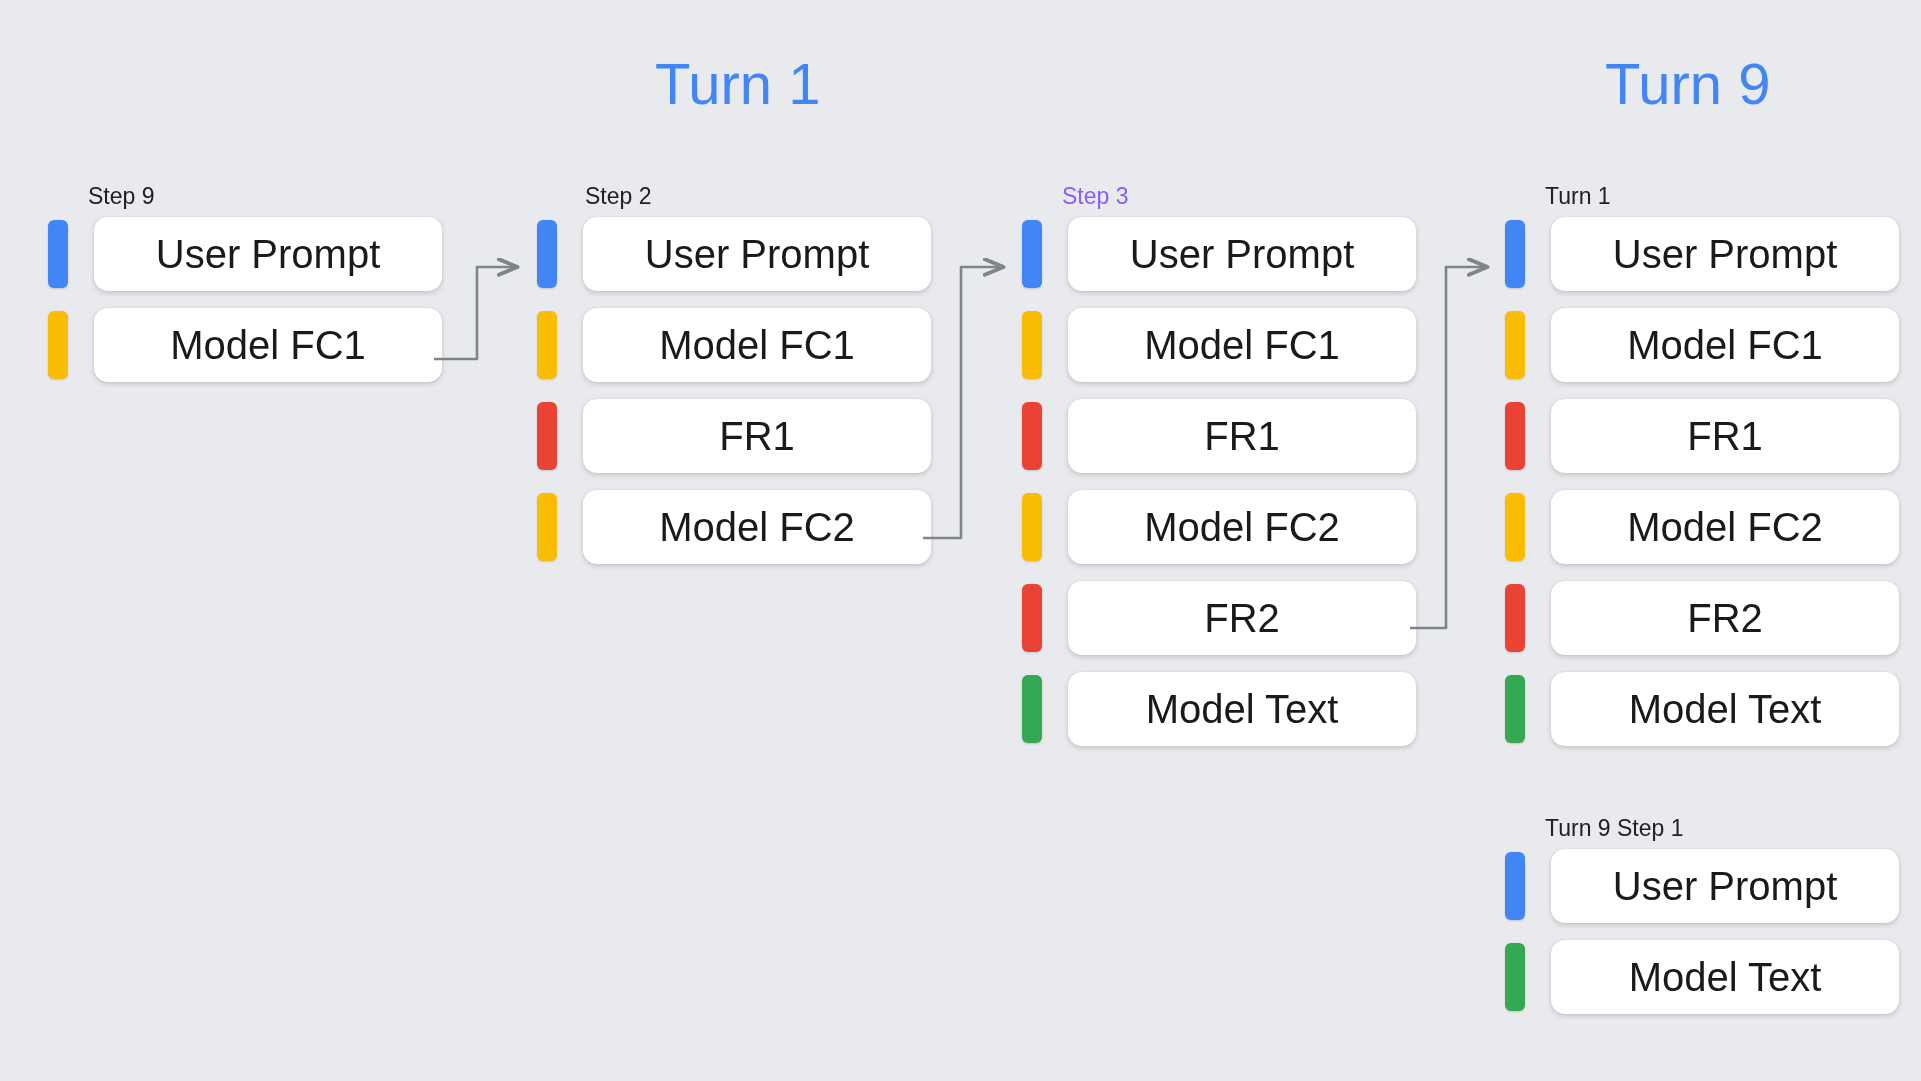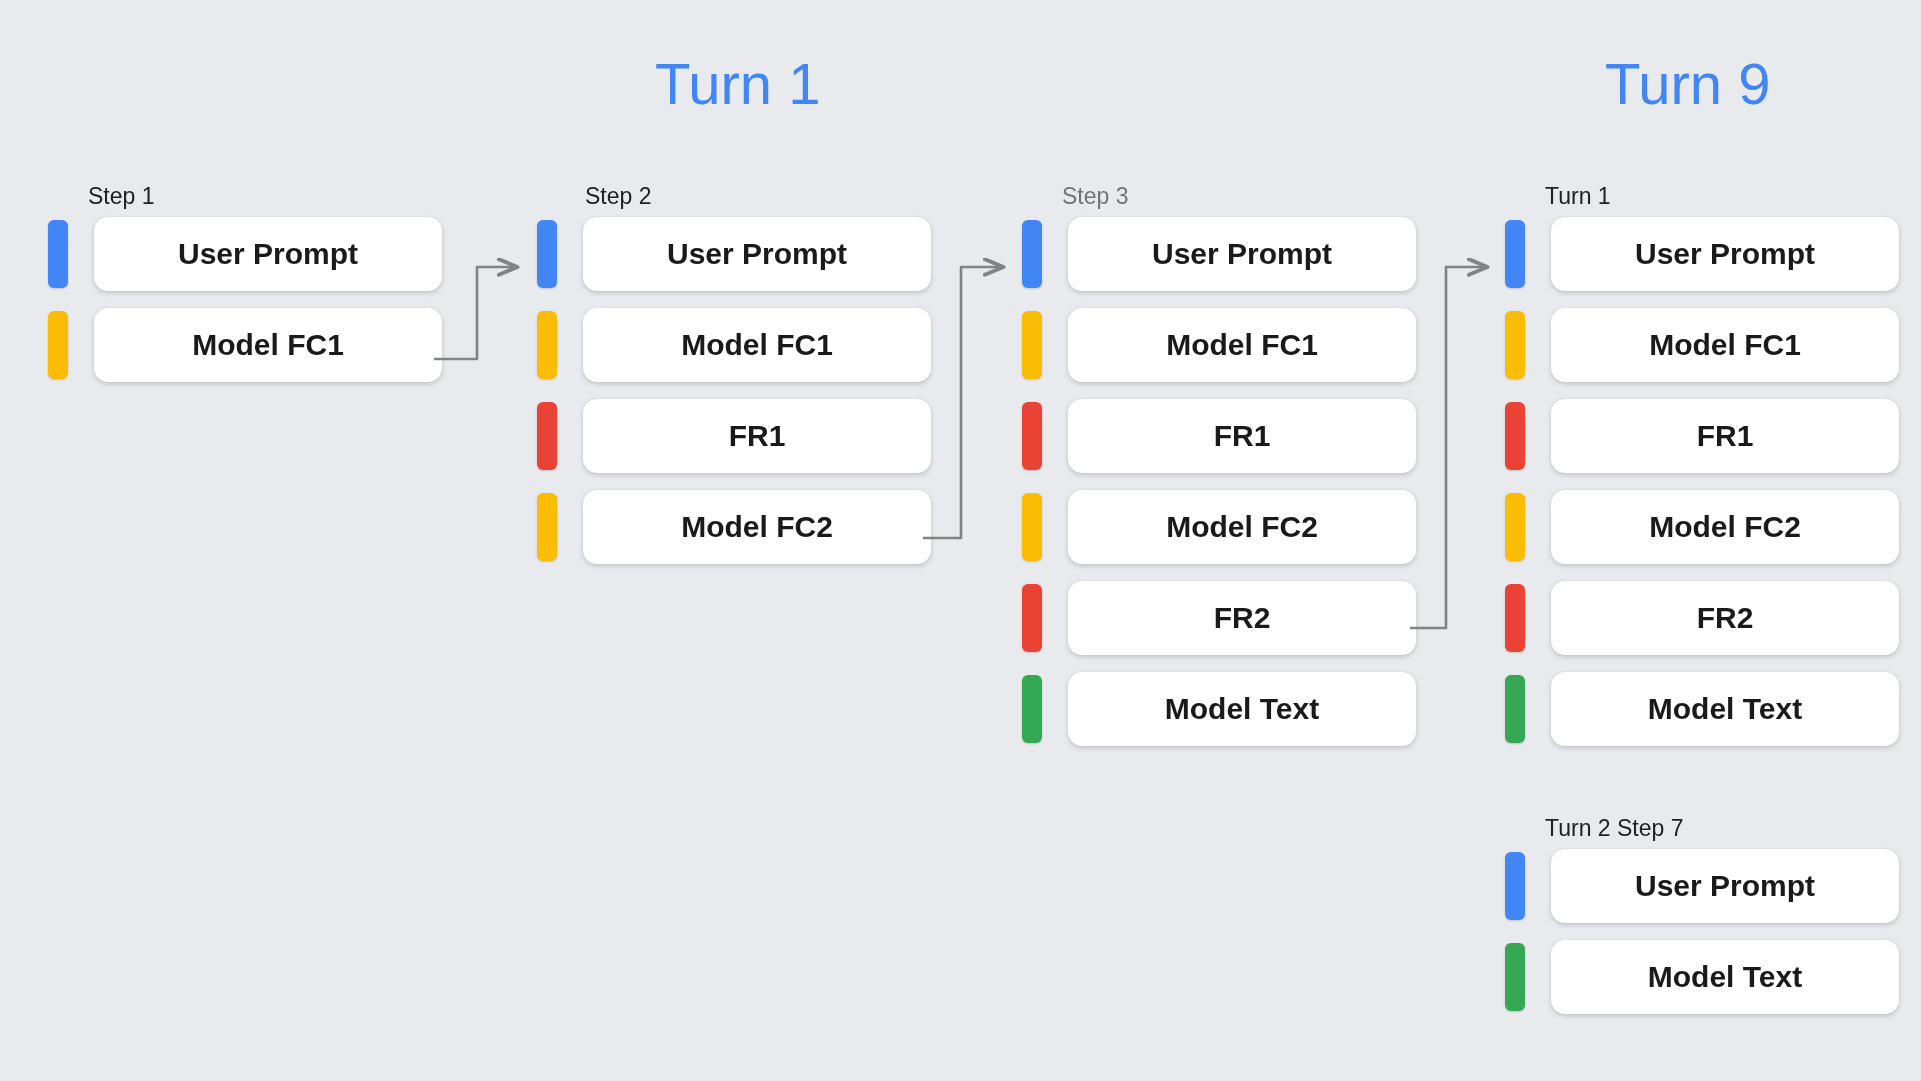--- a/index.html
+++ b/index.html
@@ -68,23 +68,23 @@
     flex: 0 0 auto;
     background: #FFFFFF;
     border-radius: 14px;
     height: 74px;
     display: flex;
     align-items: center;
     justify-content: center;
     box-shadow: 0 2px 5px rgba(60,64,67,0.22), 0 0 1px rgba(60,64,67,0.14);
   }
   .card-label {
-    font-size: 30px;
+    font-size: 40px;
     color: #1a1a1a;
-    font-weight: 700;
+    font-weight: 400;
     line-height: 1;
     white-space: nowrap;
   }
   .w-lg .card { width: 348px; }
   .connectors {
     position: absolute;
     top: 0;
     left: 0;
     width: 1921px;
     height: 1081px;
@@ -93,21 +93,21 @@
 </style>
 </head>
 <body style="background: rgb(232, 234, 237);">
 
 <div id="canvas">
 
   <div class="turn-title" style="left: 655px; top: 55px; color: rgb(66, 133, 244);">Turn 1</div>
   <div class="turn-title" style="left: 1605px; top: 55px; color: rgb(66, 133, 244);">Turn 9</div>
 
   <div class="group w-lg" style="left:88px; top:185px;">
-    <div class="group-label" style="color: rgb(32, 33, 36);">Step 1</div>
+    <div class="group-label" style="color: rgb(32, 33, 36);">Step 9</div>
     <div class="rows">
         <div class="row">
           <div class="bar" style="background: rgb(66, 133, 244);"></div>
           <div class="card">
             <span class="card-label">User Prompt</span>
           </div>
         </div>
         <div class="row">
           <div class="bar" style="background: rgb(251, 188, 4);"></div>
           <div class="card">
@@ -141,21 +141,21 @@
         <div class="row">
           <div class="bar" style="background: rgb(251, 188, 4);"></div>
           <div class="card">
             <span class="card-label">Model FC2</span>
           </div>
         </div>
       </div>
   </div>
 
   <div class="group w-lg" style="left:1062px; top:185px;">
-    <div class="group-label" style="color: #737373; text-align: center;">Step 3</div>
+    <div class="group-label" style="color: #8b5cf6; text-align: center;">Step 3</div>
     <div class="rows">
         <div class="row">
           <div class="bar" style="background: rgb(66, 133, 244);"></div>
           <div class="card">
             <span class="card-label">User Prompt</span>
           </div>
         </div>
         <div class="row">
           <div class="bar" style="background: rgb(251, 188, 4);"></div>
           <div class="card">
@@ -225,21 +225,21 @@
         <div class="row">
           <div class="bar" style="background: rgb(52, 168, 83);"></div>
           <div class="card">
             <span class="card-label">Model Text</span>
           </div>
         </div>
       </div>
   </div>
 
   <div class="group w-lg" style="left:1545px; top:817px;">
-    <div class="group-label" style="color: rgb(32, 33, 36);">Turn 2 Step 7</div>
+    <div class="group-label" style="color: rgb(32, 33, 36);">Turn 9 Step 1</div>
     <div class="rows">
         <div class="row">
           <div class="bar" style="background: rgb(66, 133, 244);"></div>
           <div class="card">
             <span class="card-label">User Prompt</span>
           </div>
         </div>
         <div class="row">
           <div class="bar" style="background: rgb(52, 168, 83);"></div>
           <div class="card">

